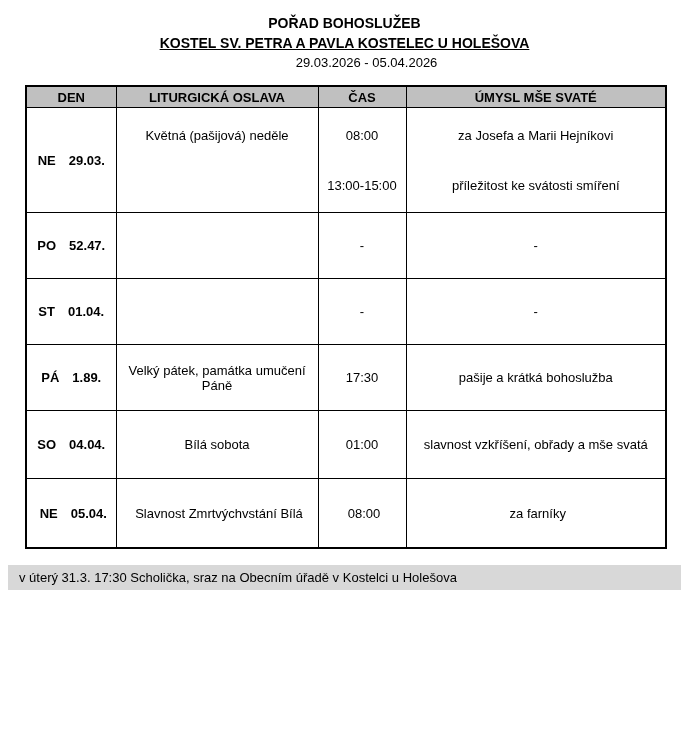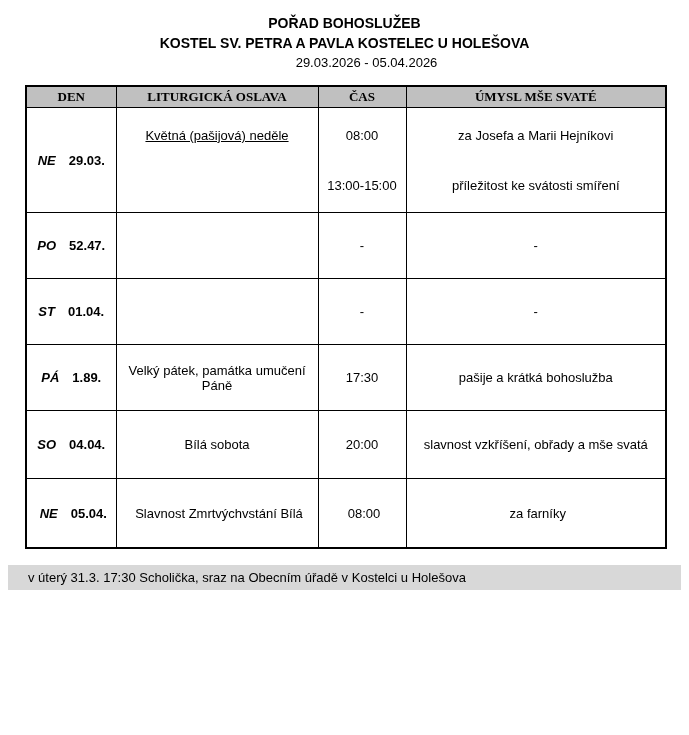--- a/index.html
+++ b/index.html
@@ -22,20 +22,21 @@
   }
   .doc-title {
     font-size: 14px;
     font-weight: bold;
     line-height: 20px;
   }
   .doc-subtitle {
     font-size: 14px;
     font-weight: bold;
     line-height: 20px;
+    text-decoration: underline;
   }
   .doc-daterange {
     font-size: 13px;
     line-height: 20px;
     padding-left: 44px;
   }
   table.schedule {
     border-collapse: collapse;
     table-layout: fixed;
     width: 640px;
@@ -49,57 +50,56 @@
     text-align: center;
     vertical-align: middle;
     padding: 2px 6px;
     overflow: hidden;
   }
   table.schedule th {
     background: var(--header-bg, #c0c0c0);
     font-weight: bold;
     height: 18px;
     padding: 1px 11px;
-    font-family: Liberation Serif, serif;
   }
   col.c-den { width: 90px; }
   col.c-osl { width: 202px; }
   col.c-cas { width: 88px; }
   col.c-umy { width: 260px; }
 
   td.day-cell {
     text-align: left;
     font-weight: bold;
     white-space: nowrap;
     padding-left: 10px;
   }
-  td.day-cell .day-abbr { margin-right: 13px; font-style: italic; }
+  td.day-cell .day-abbr { margin-right: 13px; }
 
   tr.r0 td { height: 100px; }
   tr.r1 td, tr.r2 td, tr.r3 td { height: 61px; }
   tr.r4 td, tr.r5 td { height: 61px; }
   tr.r6 td { height: 63px; }
   tr.r7 td { height: 64px; padding-left: 10px; }
 
   td.two-line { padding: 0 6px; }
   .slot {
     height: 50px;
     display: flex;
     align-items: center;
     justify-content: center;
   }
-  td.two-line.left-col .slot { justify-content: center; text-decoration: underline; }
+  td.two-line.left-col .slot { justify-content: center; }
 
   .footer-bar {
     margin: 16px 8px 0 8px;
     background: var(--footer-bg, #d8d8d8);
     font-size: 13px;
     line-height: 25px;
     height: 25px;
-    padding-left: 20px;
+    padding-left: 11px;
     white-space: nowrap;
     overflow: hidden;
   }
 </style>
 </head>
 <body>
 
 <div class="page">
 
   <div class="doc-header">
@@ -169,21 +169,21 @@
         <td>Velký pátek, památka umučení Páně</td>
         <td>17:30</td>
         <td>pašije a krátká bohoslužba</td>
       </tr>
 
       <tr class="r6">
         <td class="day-cell">
           <span class="day-abbr">SO</span><span>04.04.</span>
         </td>
         <td>Bílá sobota</td>
-        <td>20:00</td>
+        <td>01:00</td>
         <td>slavnost vzkříšení, obřady a mše svatá</td>
       </tr>
 
       <tr class="r7">
         <td class="day-cell">
           <span class="day-abbr">NE</span><span>05.04.</span>
         </td>
         <td>Slavnost Zmrtvýchvstání Bílá</td>
         <td>08:00</td>
         <td>za farníky</td>

